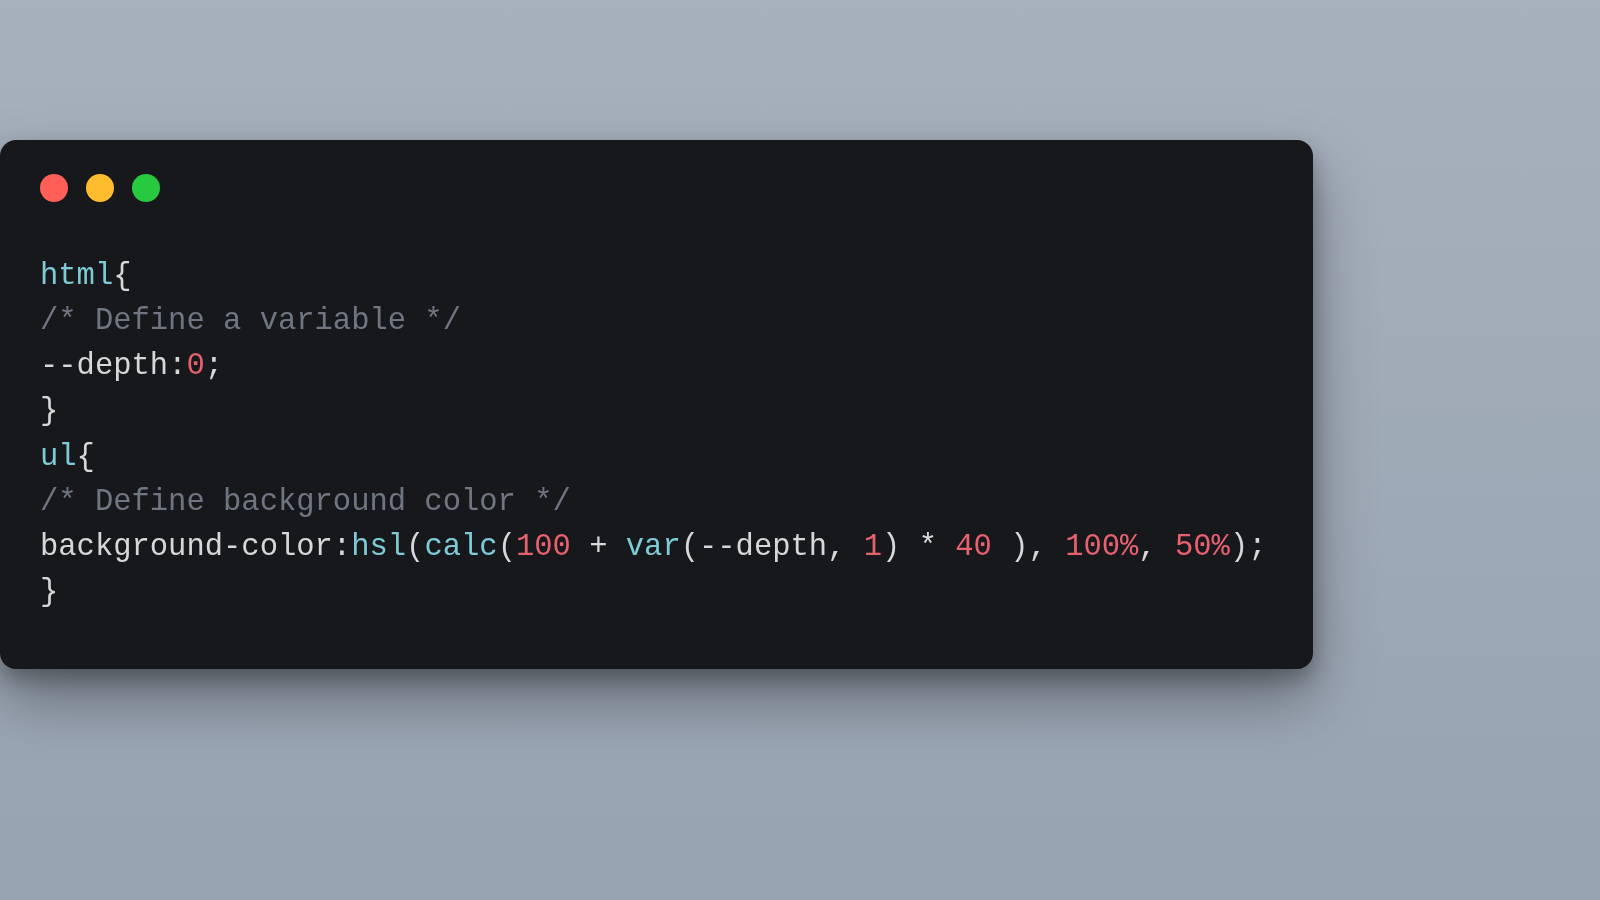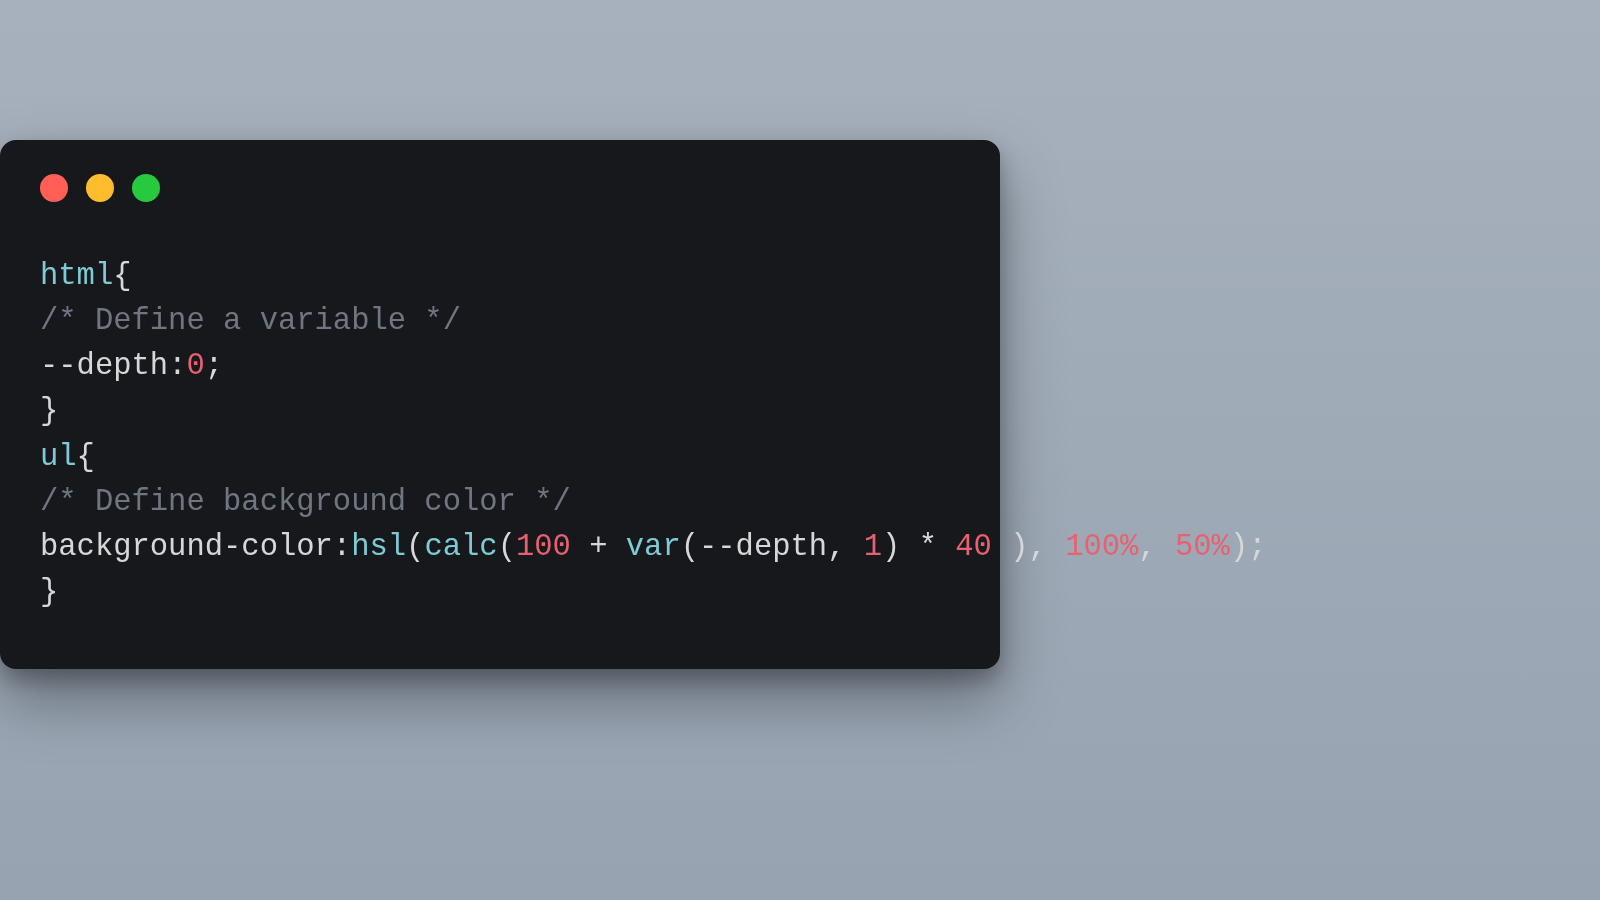--- a/index.html
+++ b/index.html
@@ -9,21 +9,21 @@
     height: 900px;
     background: linear-gradient(180deg, #a7b1bd 0%, #97a3b1 100%);
     font-family: "SFMono-Regular", "Menlo", "Consolas", "Liberation Mono", monospace;
     overflow: hidden;
   }
 
   .window {
     position: absolute;
     left: 0;
     top: 140px;
-    width: 1000px;
+    width: 1313px;
     background: #17181c;
     border-radius: 16px;
     box-shadow: 0 30px 60px rgba(0,0,0,0.35), 0 10px 20px rgba(0,0,0,0.25);
     padding: 34px 36px 54px 40px;
     box-sizing: border-box;
   }
 
   .titlebar {
     display: flex;
     gap: 18px;

